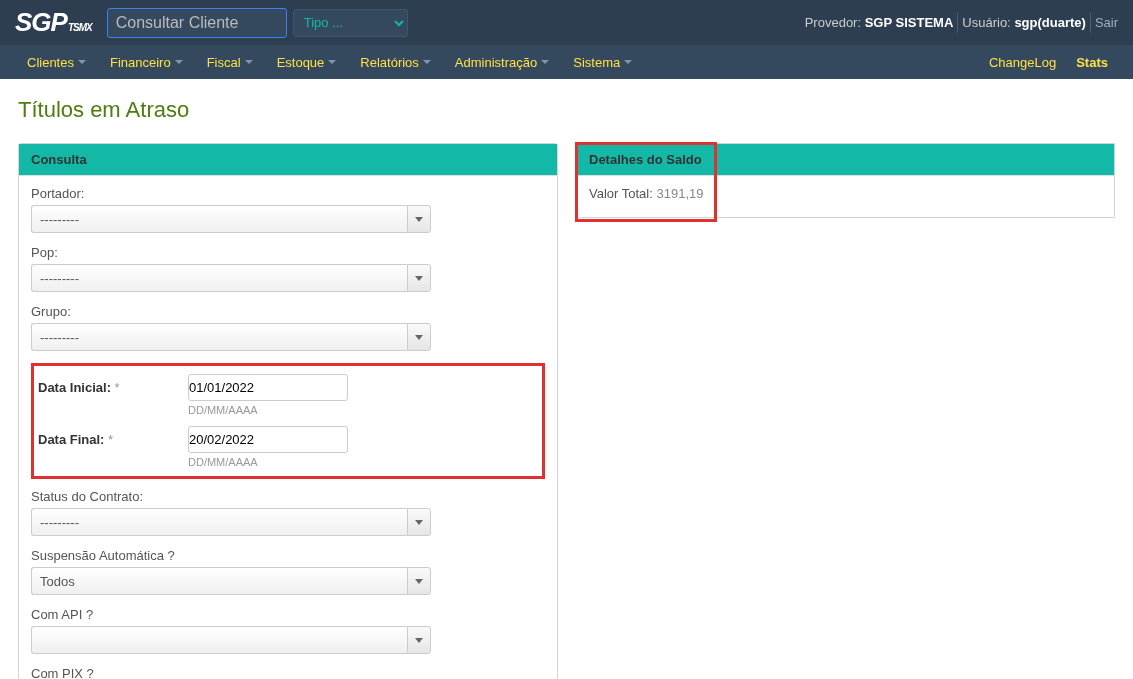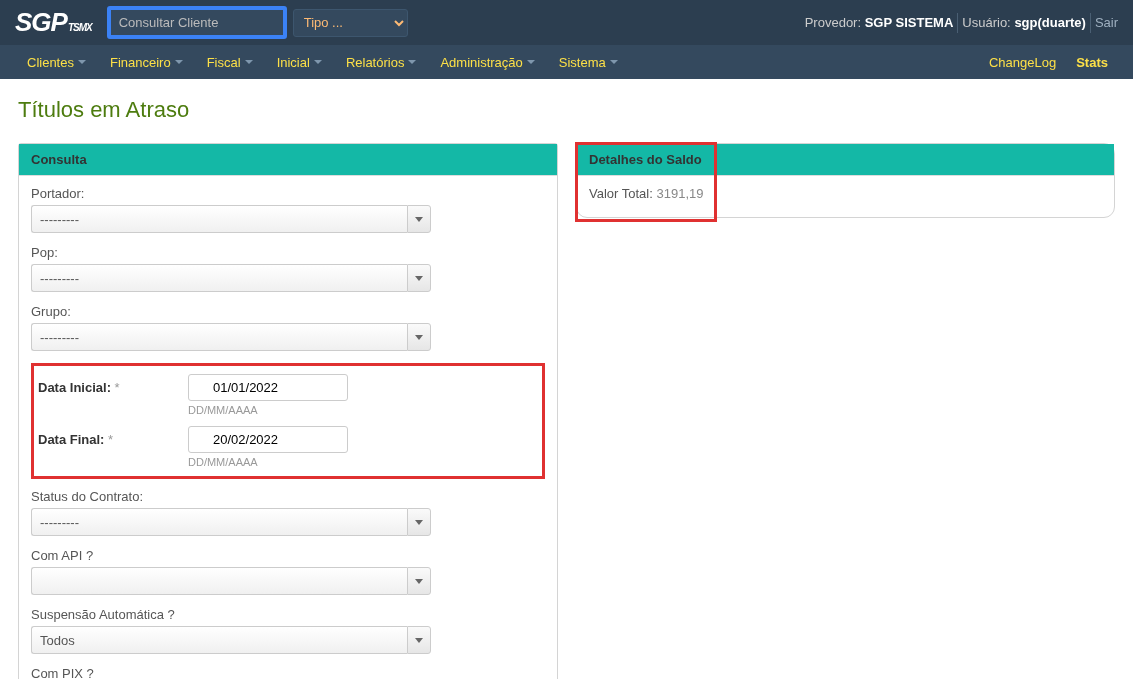--- a/index.html
+++ b/index.html
@@ -3,23 +3,23 @@
 <meta charset="utf-8">
 <style>
   * { box-sizing: border-box; margin: 0; padding: 0; }
   body { font-family: "Helvetica Neue", Helvetica, Arial, sans-serif; font-size: 13px; color: #333; background: #fff; }
   
   
   .topbar { background: #2c3e50; color: #fff; height: 45px; display: flex; align-items: center; padding: 0 15px; }
   .logo { font-weight: bold; font-size: 20px; font-style: italic; letter-spacing: -1px; margin-right: 15px; display:flex; align-items:baseline;}
   .logo-main { font-size:26px; }
   .logo-sub { font-size:10px; font-style: italic; margin-left:1px;}
-  .topbar input.search { background:#34495e; border:4px solid #3b82f6; color:#ccc; padding:5px 8px; border-radius:3px; width:180px; font-size:13px;}
+  .topbar input.search { background:#34495e; border:1px solid #3b82f6; color:#ccc; padding:5px 8px; border-radius:3px; width:180px; font-size:16px;}
   .topbar input.search::placeholder{color:#bbb;}
-  .topbar select.tipo { background:#34495e; border:1px solid #3d566e; color:#fdba74; padding:4px 6px; border-radius:3px; width:115px; margin-left:6px; font-size:13px; height:28px;}
+  .topbar select.tipo { background:#34495e; border:1px solid #3d566e; color:#14b8a6; padding:4px 6px; border-radius:3px; width:115px; margin-left:6px; font-size:13px; height:28px;}
   .topbar .spacer { flex:1; }
   .topbar .right { display:flex; align-items:center; gap:4px; font-size:13px; color:#ccc;margin-left:32px;}
   .topbar .right b { color:#fff; font-weight:bold;}
   .topbar .divider { width:1px; height:20px; background:#4a5f73;}
   .topbar .sair { color:#9fb0c0; cursor:pointer;}
   
   
   .menubar { background:#34495e; height:34px; display:flex; align-items:center; padding:0 15px; color:#fde047;}
   .menubar .menu-item { padding:0 12px; cursor:pointer; display:flex; align-items:center; gap:4px; height:34px;}
   .menubar .caret { width:0; height:0; border-left:4px solid transparent; border-right:4px solid transparent; border-top:4px solid #7f97ad; display:inline-block;}
@@ -44,30 +44,30 @@
   .combo { display:flex; width:400px;}
   .combo-input { flex:1; border:1px solid #ccc; border-right:none; border-radius:3px 0 0 3px; padding:5px 8px; background:linear-gradient(#fff,#f0f0f0); font-size:13px; color:#555; height:28px; text-align:left;}
   .combo-btn { width:24px; border:1px solid #ccc; border-radius:0 3px 3px 0; background:linear-gradient(#fafafa,#e6e6e6); display:flex; align-items:center; justify-content:center; cursor:pointer;}
   .combo-btn .tri { width:0;height:0;border-left:4px solid transparent;border-right:4px solid transparent;border-top:5px solid #666;}
   
   .highlight-box { border:3px solid #e03131; padding:8px 4px 6px 4px; margin:6px 0 10px 0;}
   .inline-row { display:flex; align-items:flex-start; margin-bottom:10px;}
   .inline-row .lbl { width:150px; padding-top:6px; font-size:13px;}
   .inline-row .lbl b{font-weight:bold;}
   .inline-row .fld { }
-  .inline-row input[type=text] { border:1px solid #ccc; border-radius:3px; padding:5px 24px; width:160px; font-size:13px;}
+  .inline-row input[type=text] { border:1px solid #ccc; border-radius:3px; padding:5px 0; width:160px; font-size:13px;}
   .help-text { font-size:11px; color:#999; margin-top:3px;}
   .req { color:#999;}
   
   
   .detail-line { font-size:13px; color:#555; margin-bottom:6px;}
   .detail-line .val { color:#888;}
   
   
-  .saldo-panel { border:1px solid #d4d4d4; border-radius:11px;}
+  .saldo-panel { border:1px solid #d4d4d4; border-radius:1px;}
   .red-outline { position:absolute; border:3px solid #e03131; pointer-events:none;}
 </style>
 </head>
 <body>
 
 <div class="topbar">
   <div class="logo">
     <span class="logo-main">SGP</span>
     <span class="logo-sub">TSMX</span>
   </div>
@@ -92,21 +92,21 @@
     </div>
   <div class="menu-item">
       <span>Financeiro</span>
       <span class="caret"></span>
     </div>
   <div class="menu-item">
       <span>Fiscal</span>
       <span class="caret"></span>
     </div>
   <div class="menu-item">
-      <span>Inicial</span>
+      <span>Estoque</span>
       <span class="caret"></span>
     </div>
   <div class="menu-item">
       <span>Relatórios</span>
       <span class="caret"></span>
     </div>
   <div class="menu-item">
       <span>Administração</span>
       <span class="caret"></span>
     </div>
@@ -180,33 +180,33 @@
             <label>Status do Contrato:</label>
             <div class="combo">
               <button class="combo-input">---------</button>
               <div class="combo-btn">
                   <div class="tri"></div>
                 </div>
             </div>
           </div>
 
           <div class="form-row">
+            <label>Suspensão Automática ?</label>
+            <div class="combo">
+              <button class="combo-input">Todos</button>
+              <div class="combo-btn">
+                  <div class="tri"></div>
+                </div>
+            </div>
+          </div>
+
+          <div class="form-row">
             <label>Com API ?</label>
             <div class="combo">
               <button class="combo-input"></button>
-              <div class="combo-btn">
-                  <div class="tri"></div>
-                </div>
-            </div>
-          </div>
-
-          <div class="form-row">
-            <label>Suspensão Automática ?</label>
-            <div class="combo">
-              <button class="combo-input">Todos</button>
               <div class="combo-btn">
                   <div class="tri"></div>
                 </div>
             </div>
           </div>
 
           <div class="form-row">
             <label>Com PIX ?</label>
 
           </div>

